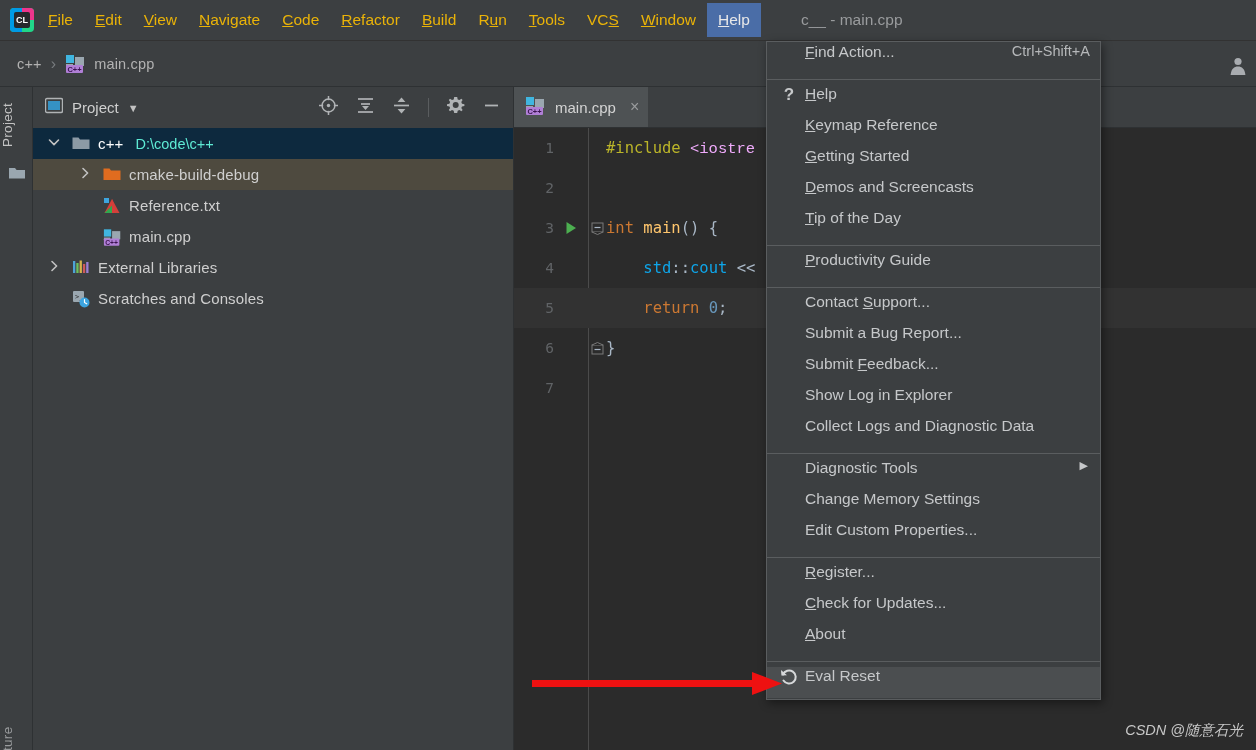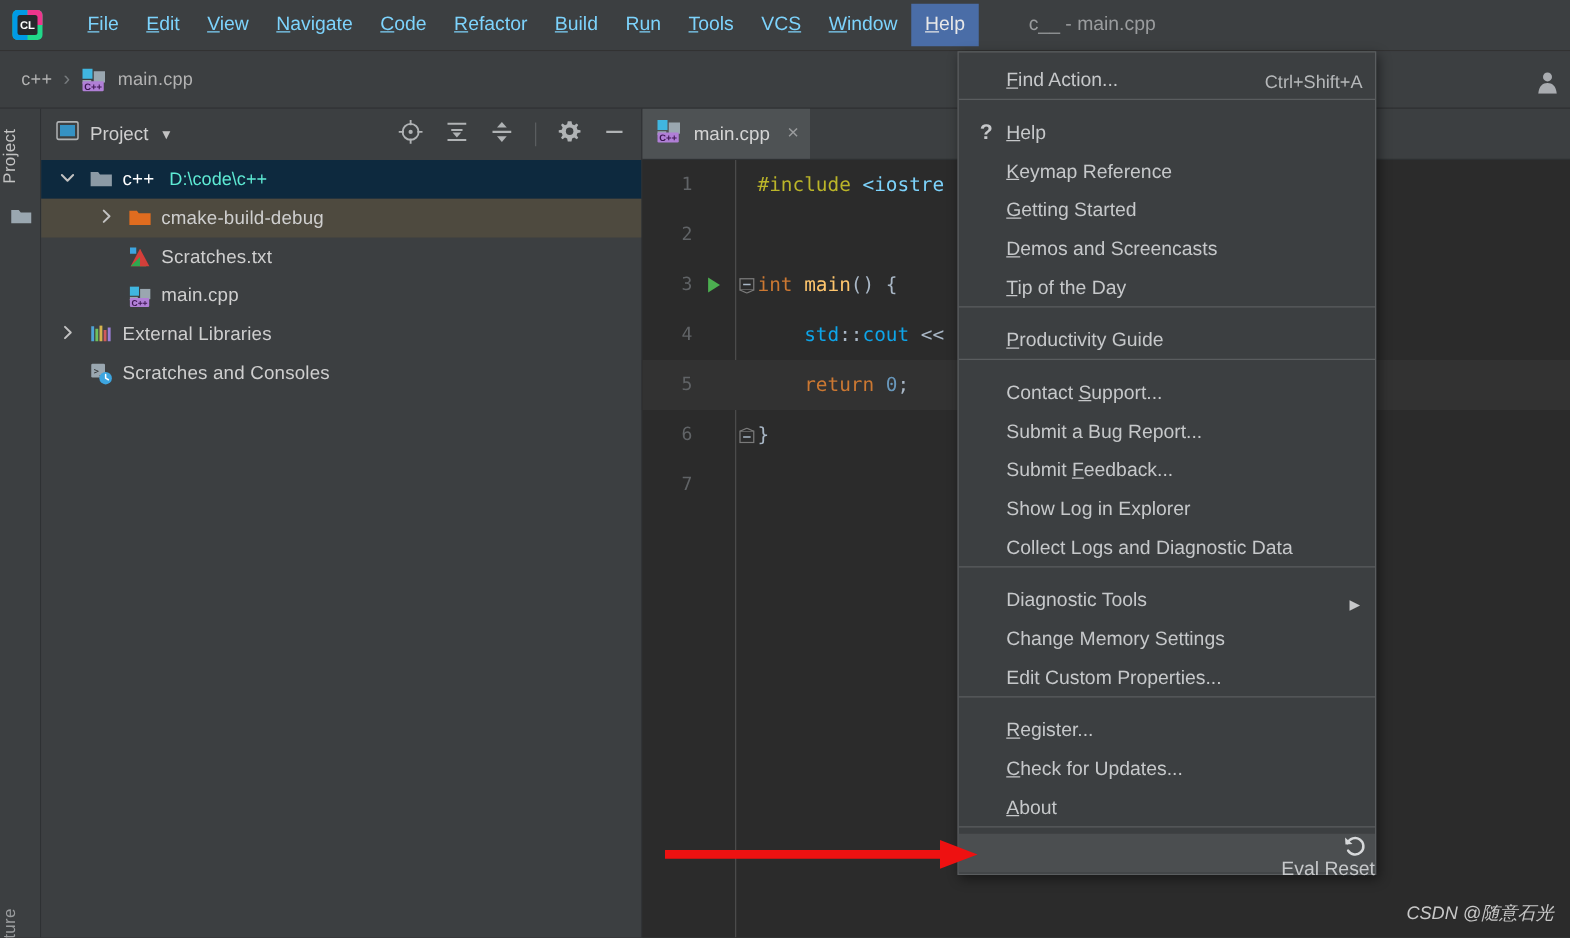--- a/index.html
+++ b/index.html
@@ -28,28 +28,28 @@
     width: 1256px;
     height: 41px;
     background: #3c3f41;
     display: flex;
     align-items: center;
     border-bottom: 1px solid #323232;
     box-sizing: border-box;
   }
   .app-logo {
     width: 26px; height: 26px;
-    margin-left: 9px; margin-right: 24px;
+    margin-left: 9px; margin-right: 2px;
     position: relative;
     flex: none;
   }
   .menu-item {
     padding: 9px 11px 10px 11px;
     font-size: 15.5px;
-    color: #7dd3fc;
+    color: #eab308;
     line-height: 1;
     white-space: nowrap;
     cursor: default;
   }
   .menu-item .mn { text-decoration: underline; }
   .menu-item.active {
     background: #4a6da7;
     color: #e8e8e8;
   }
   .window-title {
@@ -256,21 +256,21 @@
   .fold-col {
     width: 18px;
     flex: none;
     display: flex;
     align-items: center;
     justify-content: center;
     position: relative;
   }
   .code-text { white-space: pre; }
   .kw-include { color: #bbb529; }
-  .hdr { color: #7dd3fc; }
+  .hdr { color: #f0abfc; font-family: Liberation Mono, monospace; }
   .kw { color: #cc7832; }
   .fn { color: #ffc66d; }
   .plain { color: #a9b7c6; }
   .ns { color: #0ea5e9; }
   .num { color: #6897bb; }
   .vline {
     position: absolute;
     left: 74px; top: 0; bottom: 0;
     width: 1px;
     background: #4b4b4b;
@@ -284,29 +284,29 @@
     background: #3c3f41;
     border: 1px solid #5a5d5f;
     box-sizing: border-box;
     box-shadow: 2px 3px 9px rgba(0,0,0,.45);
     padding: 1px 0;
     z-index: 40;
   }
   .dd-item {
     height: 31px;
     display: flex;
-    align-items: flex-end;
+    align-items: flex-start;
     font-size: 15.5px;
     color: #c6c8ca;
     padding-left: 6px;
     white-space: nowrap;
     cursor: default;
     position: relative;
   }
-  .dd-item.hl { background: #4b4e50; flex-direction: column; }
+  .dd-item.hl { background: #4b4e50; }
   .dd-icon {
     width: 32px;
     flex: none;
     display: flex;
     align-items: center;
     justify-content: center;
     color: #c6c8ca;
   }
   .dd-label { flex: 1; }
   .dd-label .mn { text-decoration: underline; }
@@ -491,21 +491,21 @@
         <div class="tree-row">
           <span style="display: inline-block; flex: 0 0 auto; width: 45px;"></span>
           <span class="tw"></span>
           <span style="display: inline-block; flex: 0 0 auto; width: 8px;"></span>
           <span class="node-icon"><svg width="18" height="18" viewBox="0 0 18 18">
               <rect x="1" y="1" width="5" height="5" fill="#3da5e0"></rect>
               <path d="M9 2 L16.5 16 L1.5 16 Z" fill="#d43f3a"></path>
               <path d="M9 8.5 L14 16 L1.5 16 Z" fill="#2fa84f"></path>
               <path d="M9 2 L9 16 L14 16 Z" fill="#d43f3a"></path>
             </svg></span>
-          <span class="node-label">Scratches.txt</span>
+          <span class="node-label">Reference.txt</span>
         </div>
         <div class="tree-row">
           <span style="display: inline-block; flex: 0 0 auto; width: 45px;"></span>
           <span class="tw"></span>
           <span style="display: inline-block; flex: 0 0 auto; width: 8px;"></span>
           <span class="node-icon"><svg width="20" height="19" viewBox="0 0 22 20">
               <rect x="1" y="1" width="8" height="8" fill="#40b6e0"></rect>
               <rect x="10" y="3" width="9" height="9" fill="#9aa7b0"></rect>
               <rect x="1" y="10" width="7" height="3" fill="#9aa7b0"></rect>
               <rect x="1" y="11" width="17" height="8" rx="1" fill="#b07fd6"></rect>

